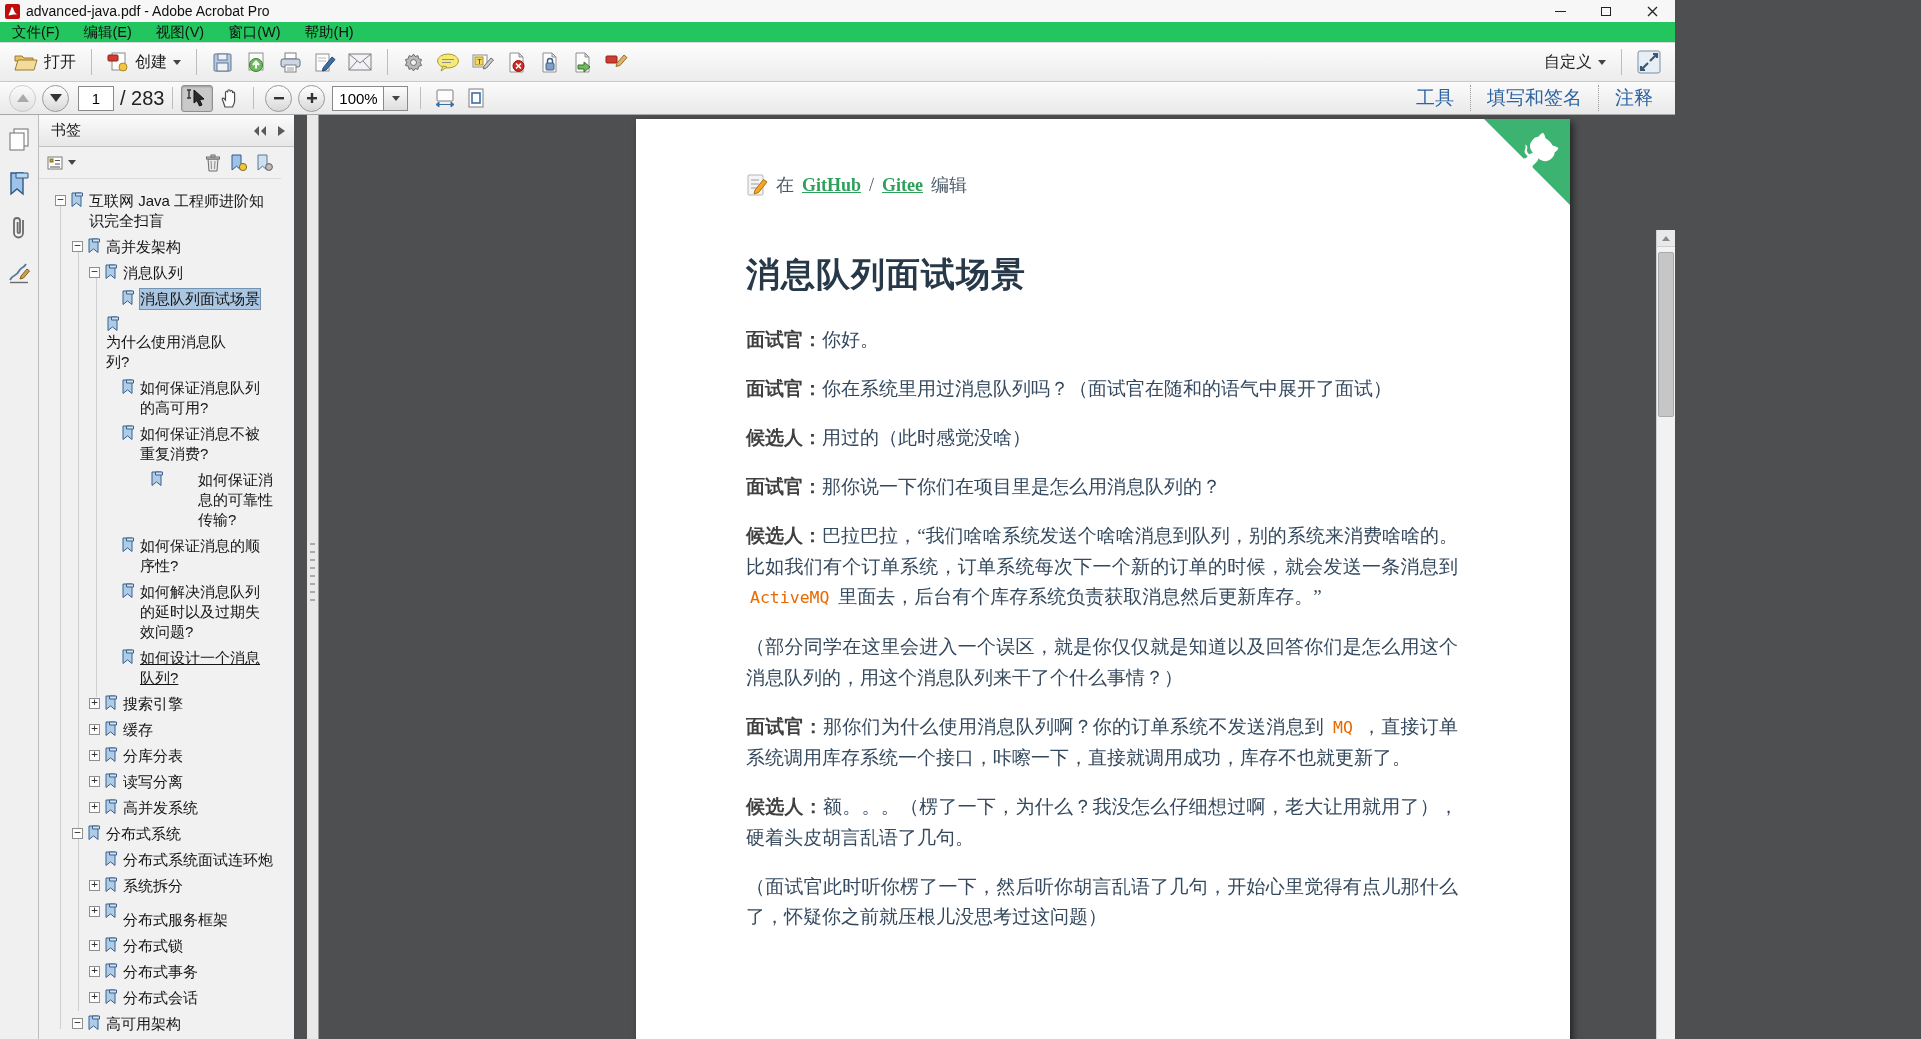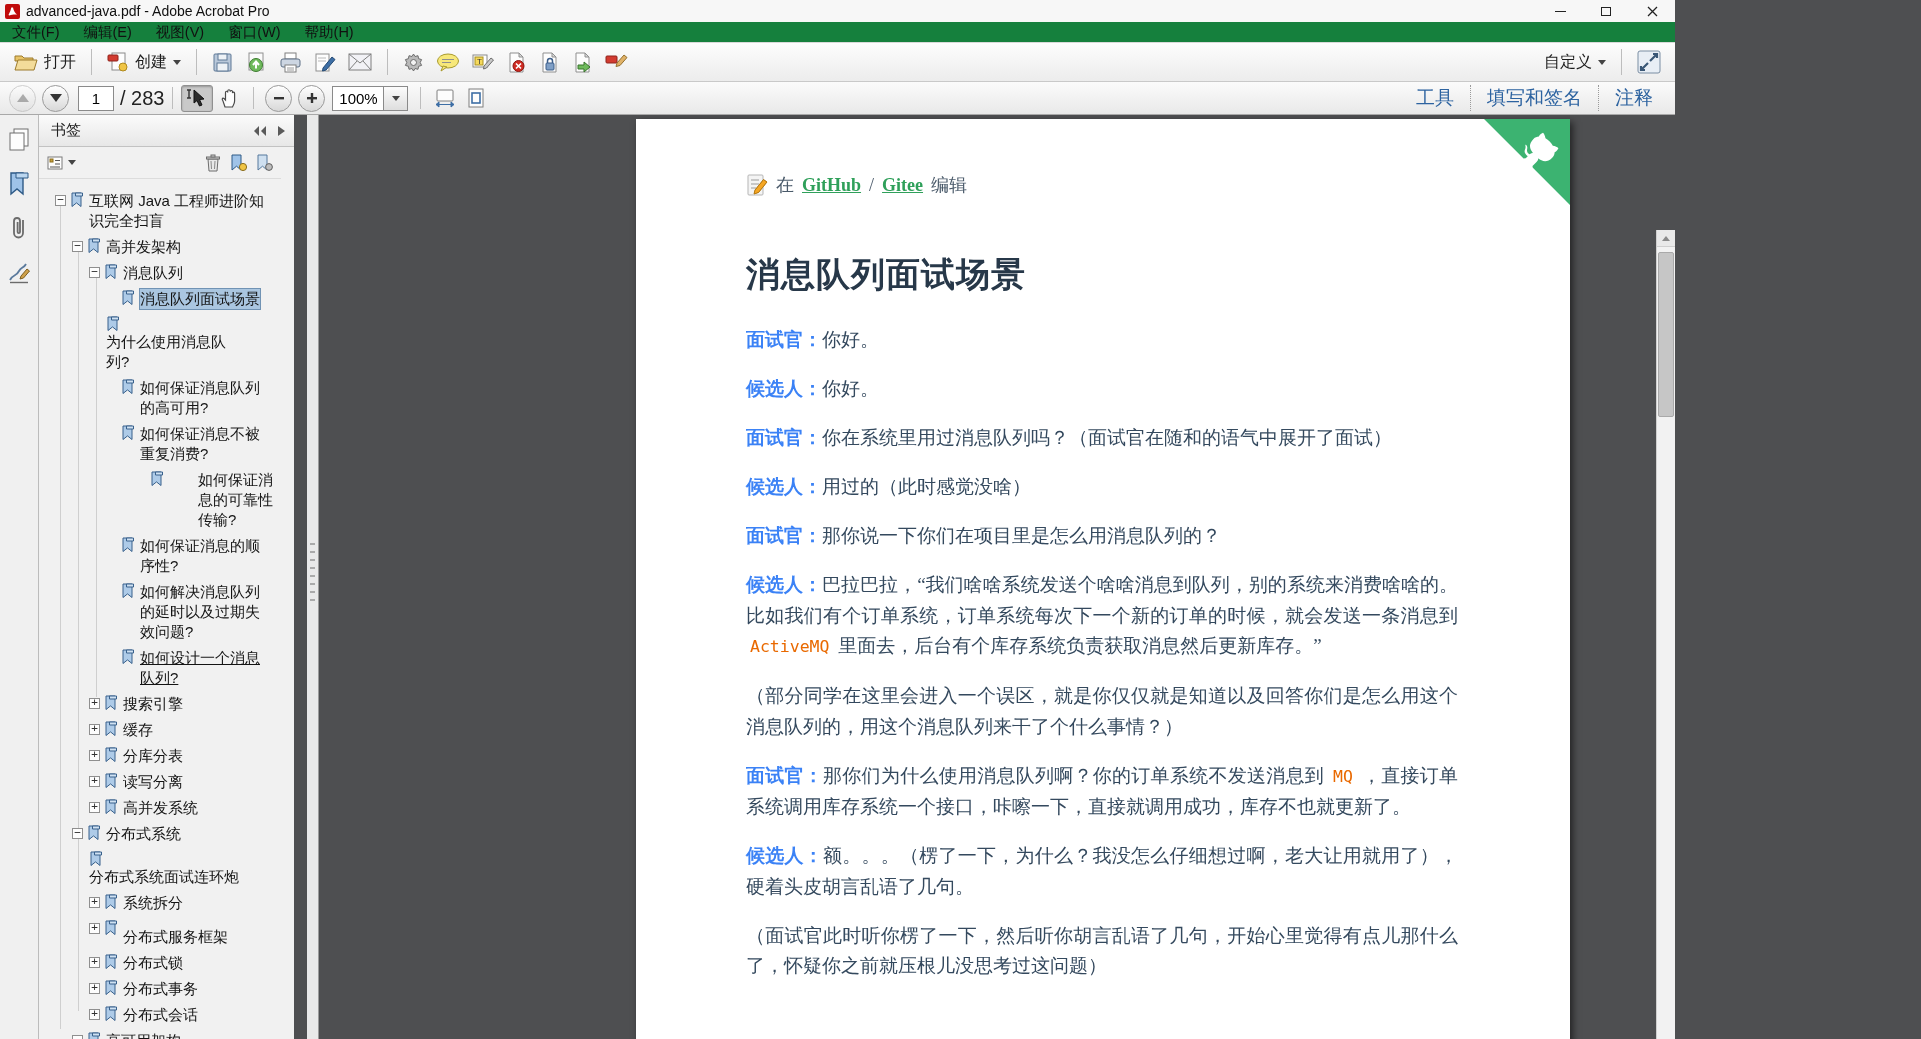--- a/index.html
+++ b/index.html
@@ -10,21 +10,21 @@
   
   .titlebar { position:absolute; left:0; top:0; right:0; height:22px; background:#f7f7f7;
     display:flex; align-items:center; padding-left:5px; font-size:14px; color:#101010; }
   .titlebar .ttext { margin-left:6px; }
   .wincontrols { position:absolute; right:0; top:0; height:22px; display:flex; }
   .winbtn { width:46px; height:22px; display:flex; align-items:center; justify-content:center; }
   .glyph-min { width:11px; height:1px; background:#222; }
   .glyph-max { width:10px; height:9px; border:1px solid #222; }
 
   
-  .menubar { position:absolute; left:0; top:22px; right:0; height:21px; background:#15803d;
+  .menubar { position:absolute; left:0; top:22px; right:0; height:21px; background:#22c55e;
     border-bottom:1px solid #d9d9d9; display:flex; align-items:center; font-size:14.5px; color:#111; }
   .menu-item { padding:0 12px; height:100%; display:flex; align-items:center; }
 
   
   .toolbar1 { position:absolute; left:0; top:43px; right:0; height:39px;
     background:linear-gradient(#fdfdfd,#ececec); border-bottom:1px solid #c9c9c9;
     display:flex; align-items:center; padding:0 8px; }
   .toolbar2 { position:absolute; left:0; top:82px; right:0; height:33px;
     background:linear-gradient(#fbfbfb,#e9e9e9); border-bottom:1px solid #a8a8a8;
     display:flex; align-items:center; padding:0 6px; }
@@ -100,21 +100,21 @@
   .ribbon { position:absolute; right:0; top:0; }
 
   .content { padding:54px 112px 0 110px;
     font-family:"Liberation Serif","DejaVu Serif",serif; color:#34495e; }
   .editline { display:flex; align-items:center; gap:8px; font-size:18px; color:#4a5a6a; }
   .editline a { font-weight:bold; text-decoration:underline; }
   .doc-h1 { margin-top:58px; font-size:34px; line-height:40px; font-weight:bold; color:#273849;
     letter-spacing:1px; }
   .paras { margin-top:30px; }
   .para { font-size:19px; line-height:30.5px; margin-bottom:18.5px; text-align:justify; }
-  .para b.spk { color:#3b82f6; }
+  .para b.spk { color:#404040; }
   .para code { font-family:"DejaVu Sans Mono",monospace; font-size:16.5px; color:#e96900; padding:0 4px; }
 
   .vscroll { position:absolute; right:0; top:115px; bottom:0; width:19px; background:#f2f2f2;
     border-left:1px solid #cfcfcf; }
   .vs-up { position:absolute; top:0; left:0; right:0; height:17px; background:#e9e9e9;
     border-bottom:1px solid #cfcfcf; display:flex; align-items:center; justify-content:center; }
   .vs-thumb { position:absolute; left:1px; right:1px; top:22px; height:165px; background:#c6c6c6;
     border:1px solid #a9a9a9; border-radius:2px; }
 </style>
 </head>
@@ -541,21 +541,21 @@
             <span class="tlabel" style="max-width: 150px;">高并发系统</span>
           </div>
           <div class="titem" style="padding-left: 33px;">
             <span class="exp">−</span>
             <svg class="bmi" width="14" height="16" viewBox="0 0 14 16">
               <path d="M2 1 h9 v13.5 l-4.5 -3.6 L2 14.5 Z" fill="#aecbe8" stroke="#39618c"></path>
               <path d="M5.5 1 h7 v3 h-7 Z" fill="#cfe1f2" stroke="#39618c"></path>
             </svg>
             <span class="tlabel" style="max-width: 170px;">分布式系统</span>
           </div>
-          <div class="titem" style="padding-left: 50px; flex-direction: column;">
+          <div class="titem" style="padding-left: 50px;">
             <span class="expph"></span>
             <svg class="bmi" width="14" height="16" viewBox="0 0 14 16">
               <path d="M2 1 h9 v13.5 l-4.5 -3.6 L2 14.5 Z" fill="#aecbe8" stroke="#39618c"></path>
               <path d="M5.5 1 h7 v3 h-7 Z" fill="#cfe1f2" stroke="#39618c"></path>
             </svg>
             <span class="tlabel" style="max-width: 150px;">分布式系统面试连环炮</span>
           </div>
           <div class="titem" style="padding-left: 50px;">
             <span class="exp">+</span>
             <svg class="bmi" width="14" height="16" viewBox="0 0 14 16">
@@ -647,21 +647,20 @@
               </svg>
             <span>在</span>
             <a style="color:#2fa05a;">GitHub</a>
             <span>/</span>
             <a style="color:#2fa05a;">Gitee</a>
             <span>编辑</span>
           </div>
           <h1 class="doc-h1">消息队列面试场景</h1>
           <div class="paras">
               <p class="para"><b class="spk">面试官：</b>你好。</p>
-              <p class="para"><b class="spk">候选人：</b>你好。</p>
               <p class="para"><b class="spk">面试官：</b>你在系统里用过消息队列吗？（面试官在随和的语气中展开了面试）</p>
               <p class="para"><b class="spk">候选人：</b>用过的（此时感觉没啥）</p>
               <p class="para"><b class="spk">面试官：</b>那你说一下你们在项目里是怎么用消息队列的？</p>
               <p class="para"><b class="spk">候选人：</b>巴拉巴拉，“我们啥啥系统发送个啥啥消息到队列，别的系统来消费啥啥的。比如我们有个订单系统，订单系统每次下一个新的订单的时候，就会发送一条消息到 <code>ActiveMQ</code> 里面去，后台有个库存系统负责获取消息然后更新库存。”</p>
               <p class="para">（部分同学在这里会进入一个误区，就是你仅仅就是知道以及回答你们是怎么用这个消息队列的，用这个消息队列来干了个什么事情？）</p>
               <p class="para"><b class="spk">面试官：</b>那你们为什么使用消息队列啊？你的订单系统不发送消息到 <code>MQ</code> ，直接订单系统调用库存系统一个接口，咔嚓一下，直接就调用成功，库存不也就更新了。</p>
               <p class="para"><b class="spk">候选人：</b>额。。。（楞了一下，为什么？我没怎么仔细想过啊，老大让用就用了），硬着头皮胡言乱语了几句。</p>
               <p class="para">（面试官此时听你楞了一下，然后听你胡言乱语了几句，开始心里觉得有点儿那什么了，怀疑你之前就压根儿没思考过这问题）</p>
             </div>
         </div>

